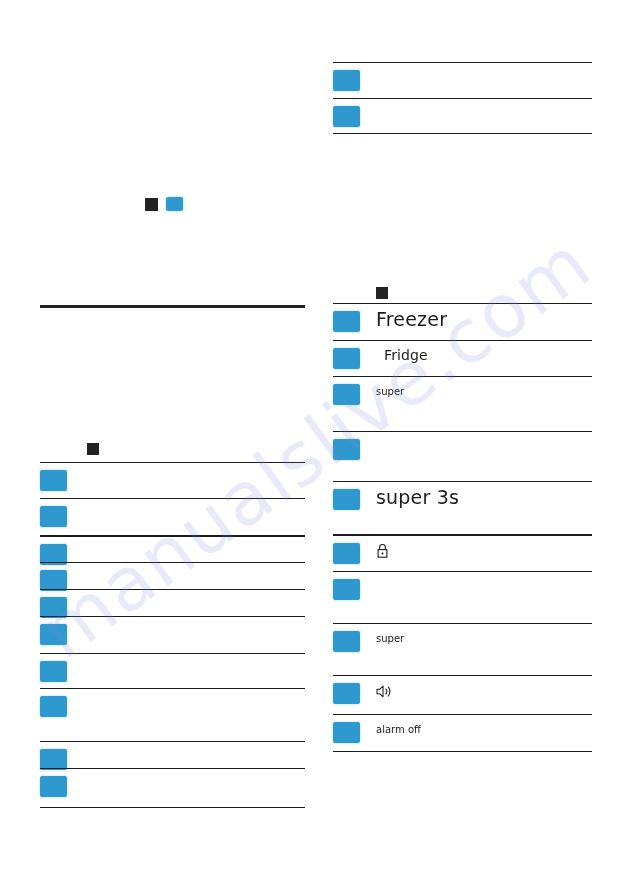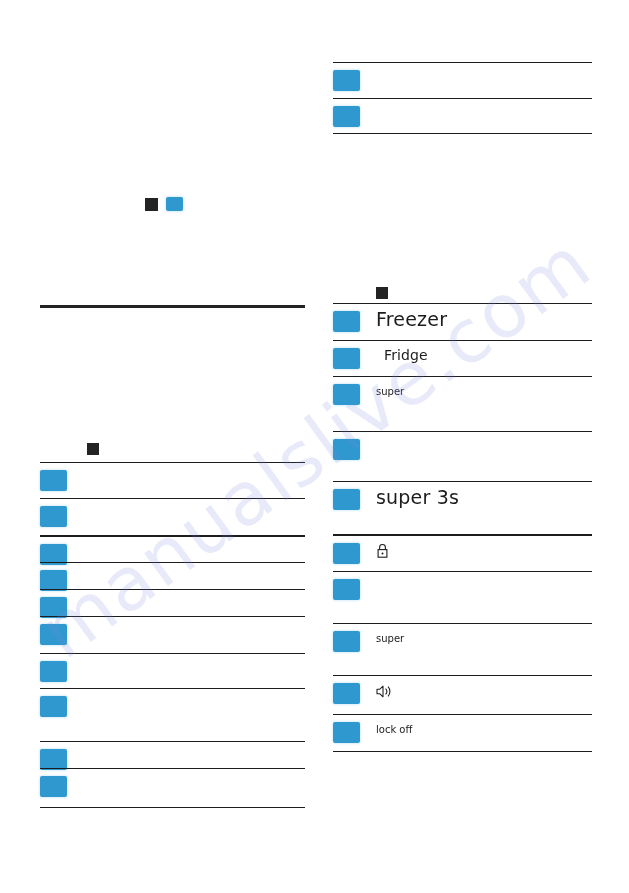--- a/index.html
+++ b/index.html
@@ -289,19 +289,19 @@
               <path d="M1 5.3h2.6L7 2.2v10.6L3.6 9.7H1z" stroke="#1c1c1c" stroke-width="1.05" fill="none" stroke-linejoin="round"></path>
               <path d="M9.6 4.6a4.3 4.3 0 0 1 0 5.8" stroke="#1c1c1c" stroke-width="1.05" fill="none"></path>
               <path d="M12 2.7a7 7 0 0 1 0 9.6" stroke="#1c1c1c" stroke-width="1.05" fill="none"></path>
             </svg>
           </span>
         </div>
       </div>
 
       <div class="legend-row rule-top rule-bottom" style="height:38px;">
         <div class="swatch"></div>
-        <div class="row-label lbl-md">lock off</div>
+        <div class="row-label lbl-md">alarm off</div>
       </div>
 
     </div>
   </div>
 
 </div>
 
 </body></html>

